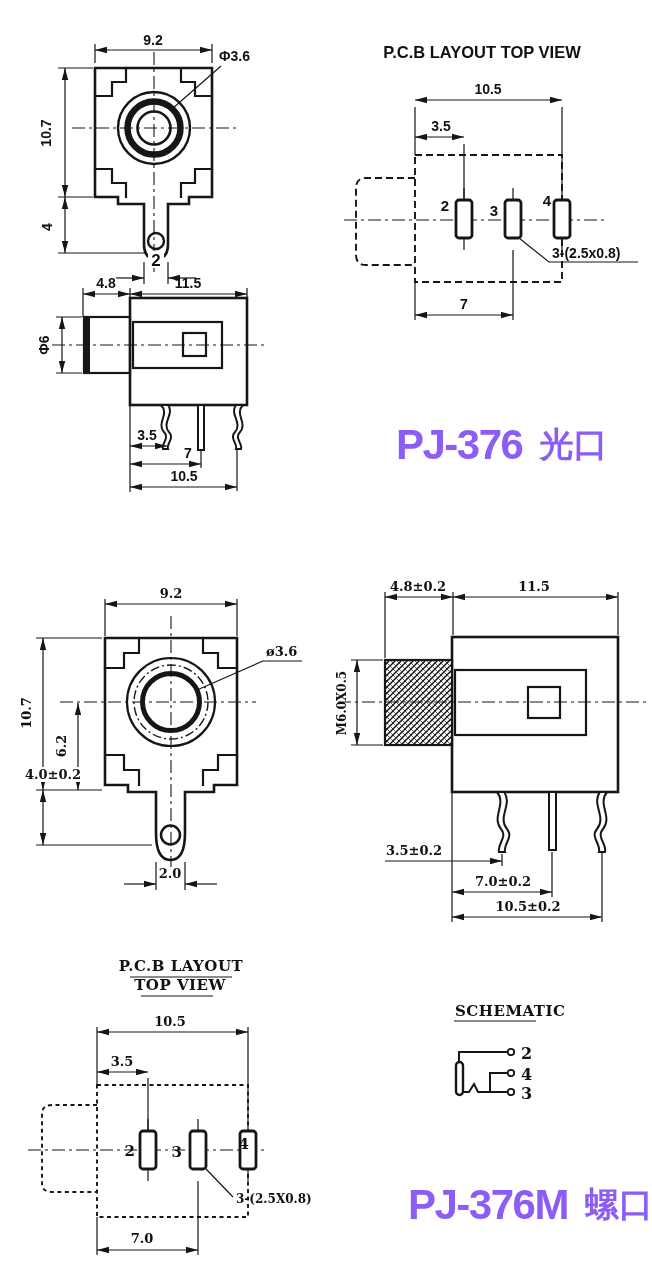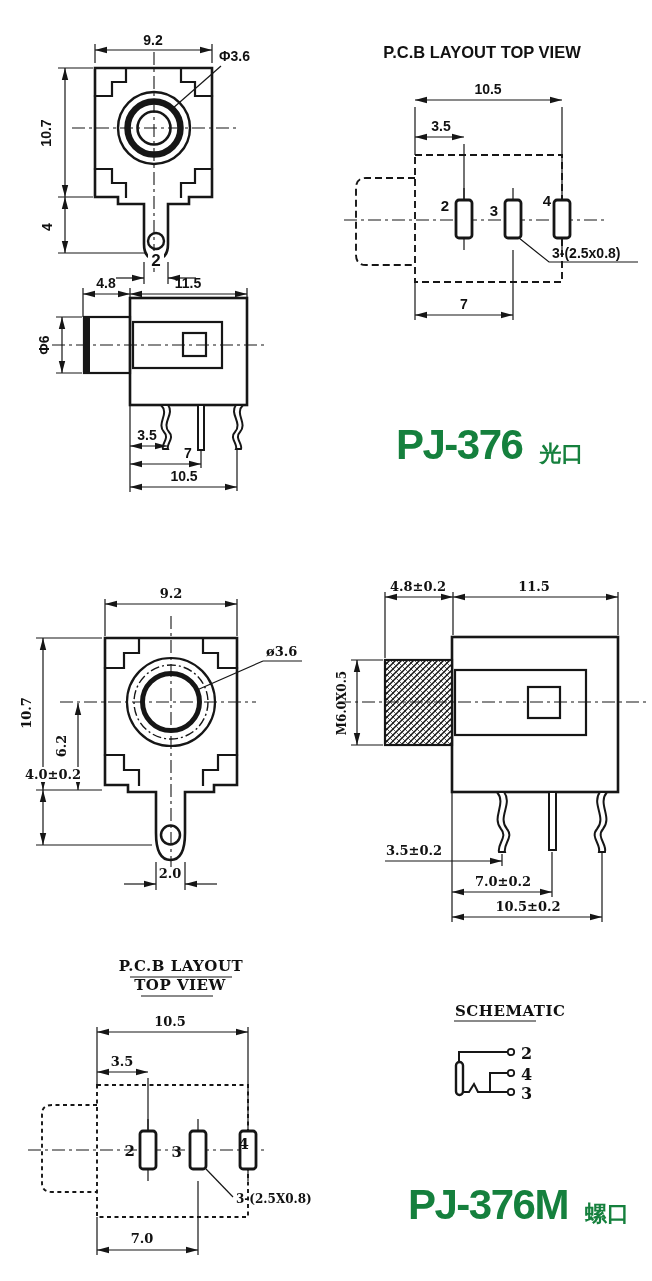--- a/index.html
+++ b/index.html
@@ -23,23 +23,23 @@
   .d1b{font:bold 17px "Liberation Sans",sans-serif}
   .t1{font:bold 16.5px "Liberation Sans",sans-serif}
   .pin1{font:bold 15px "Liberation Sans",sans-serif}
   .d2{font:bold 13px "DejaVu Serif",serif}
   .d2s{font:bold 12px "DejaVu Serif",serif}
   .t2{font:bold 15px "DejaVu Serif",serif;letter-spacing:.5px}
   .pin2{font:bold 15px "DejaVu Serif",serif}
   .schlbl{font:bold 16px "DejaVu Serif",serif}
   .am{text-anchor:middle}.ae{text-anchor:end}
   
-  .model-label{position:absolute;display:flex;align-items:flex-end;color:#15803d;white-space:nowrap;}
+  .model-label{position:absolute;display:flex;align-items:center;color:#8b5cf6;white-space:nowrap;}
   .model-name{font-size:42px;font-weight:700;letter-spacing:-1.5px;}
-  .model-cjk{font-size:22px;font-weight:700;margin-left:17px;}
+  .model-cjk{font-size:34px;font-weight:700;margin-left:17px;}
 </style>
 </head>
 <body>
 
 <div class="sheet">
 <svg width="652" height="1281" viewBox="0 0 652 1281">
   <defs>
     <marker id="ae" markerUnits="userSpaceOnUse" markerWidth="14" markerHeight="8" refX="13" refY="4" orient="auto">
           <path d="M13,4 L1,0.8 L1,7.2 Z" fill="#161616"></path>
         </marker>

